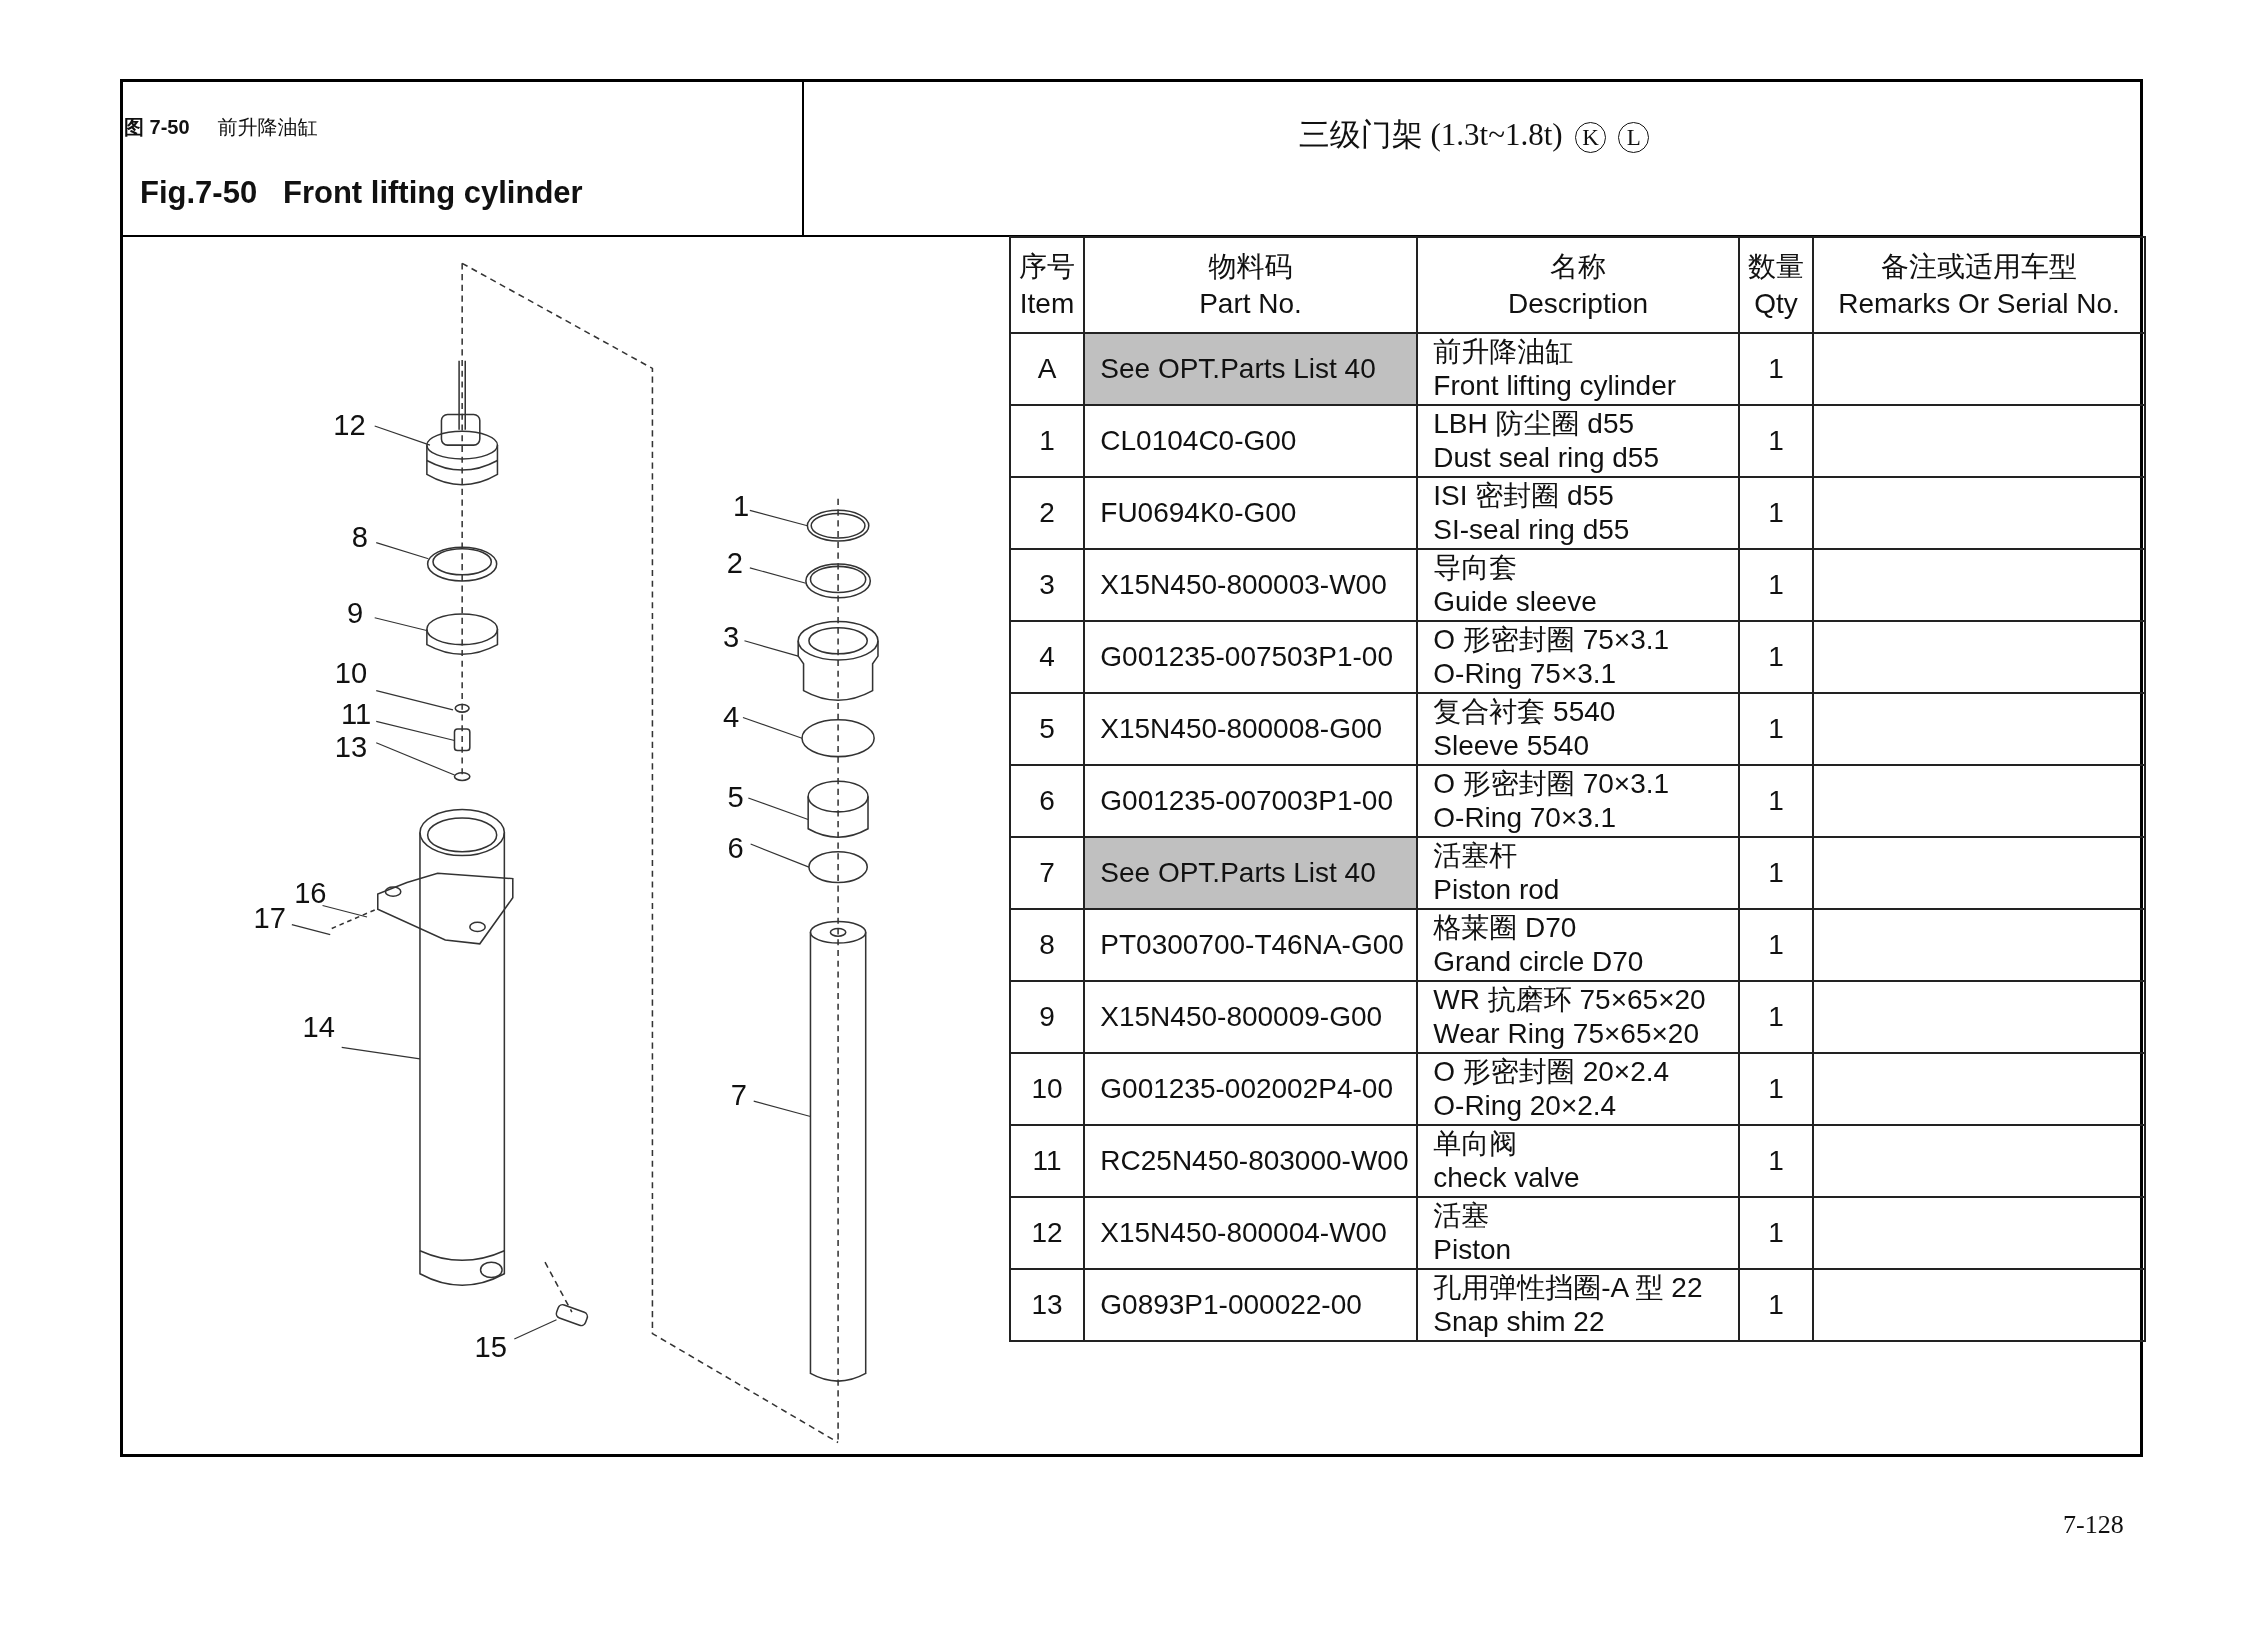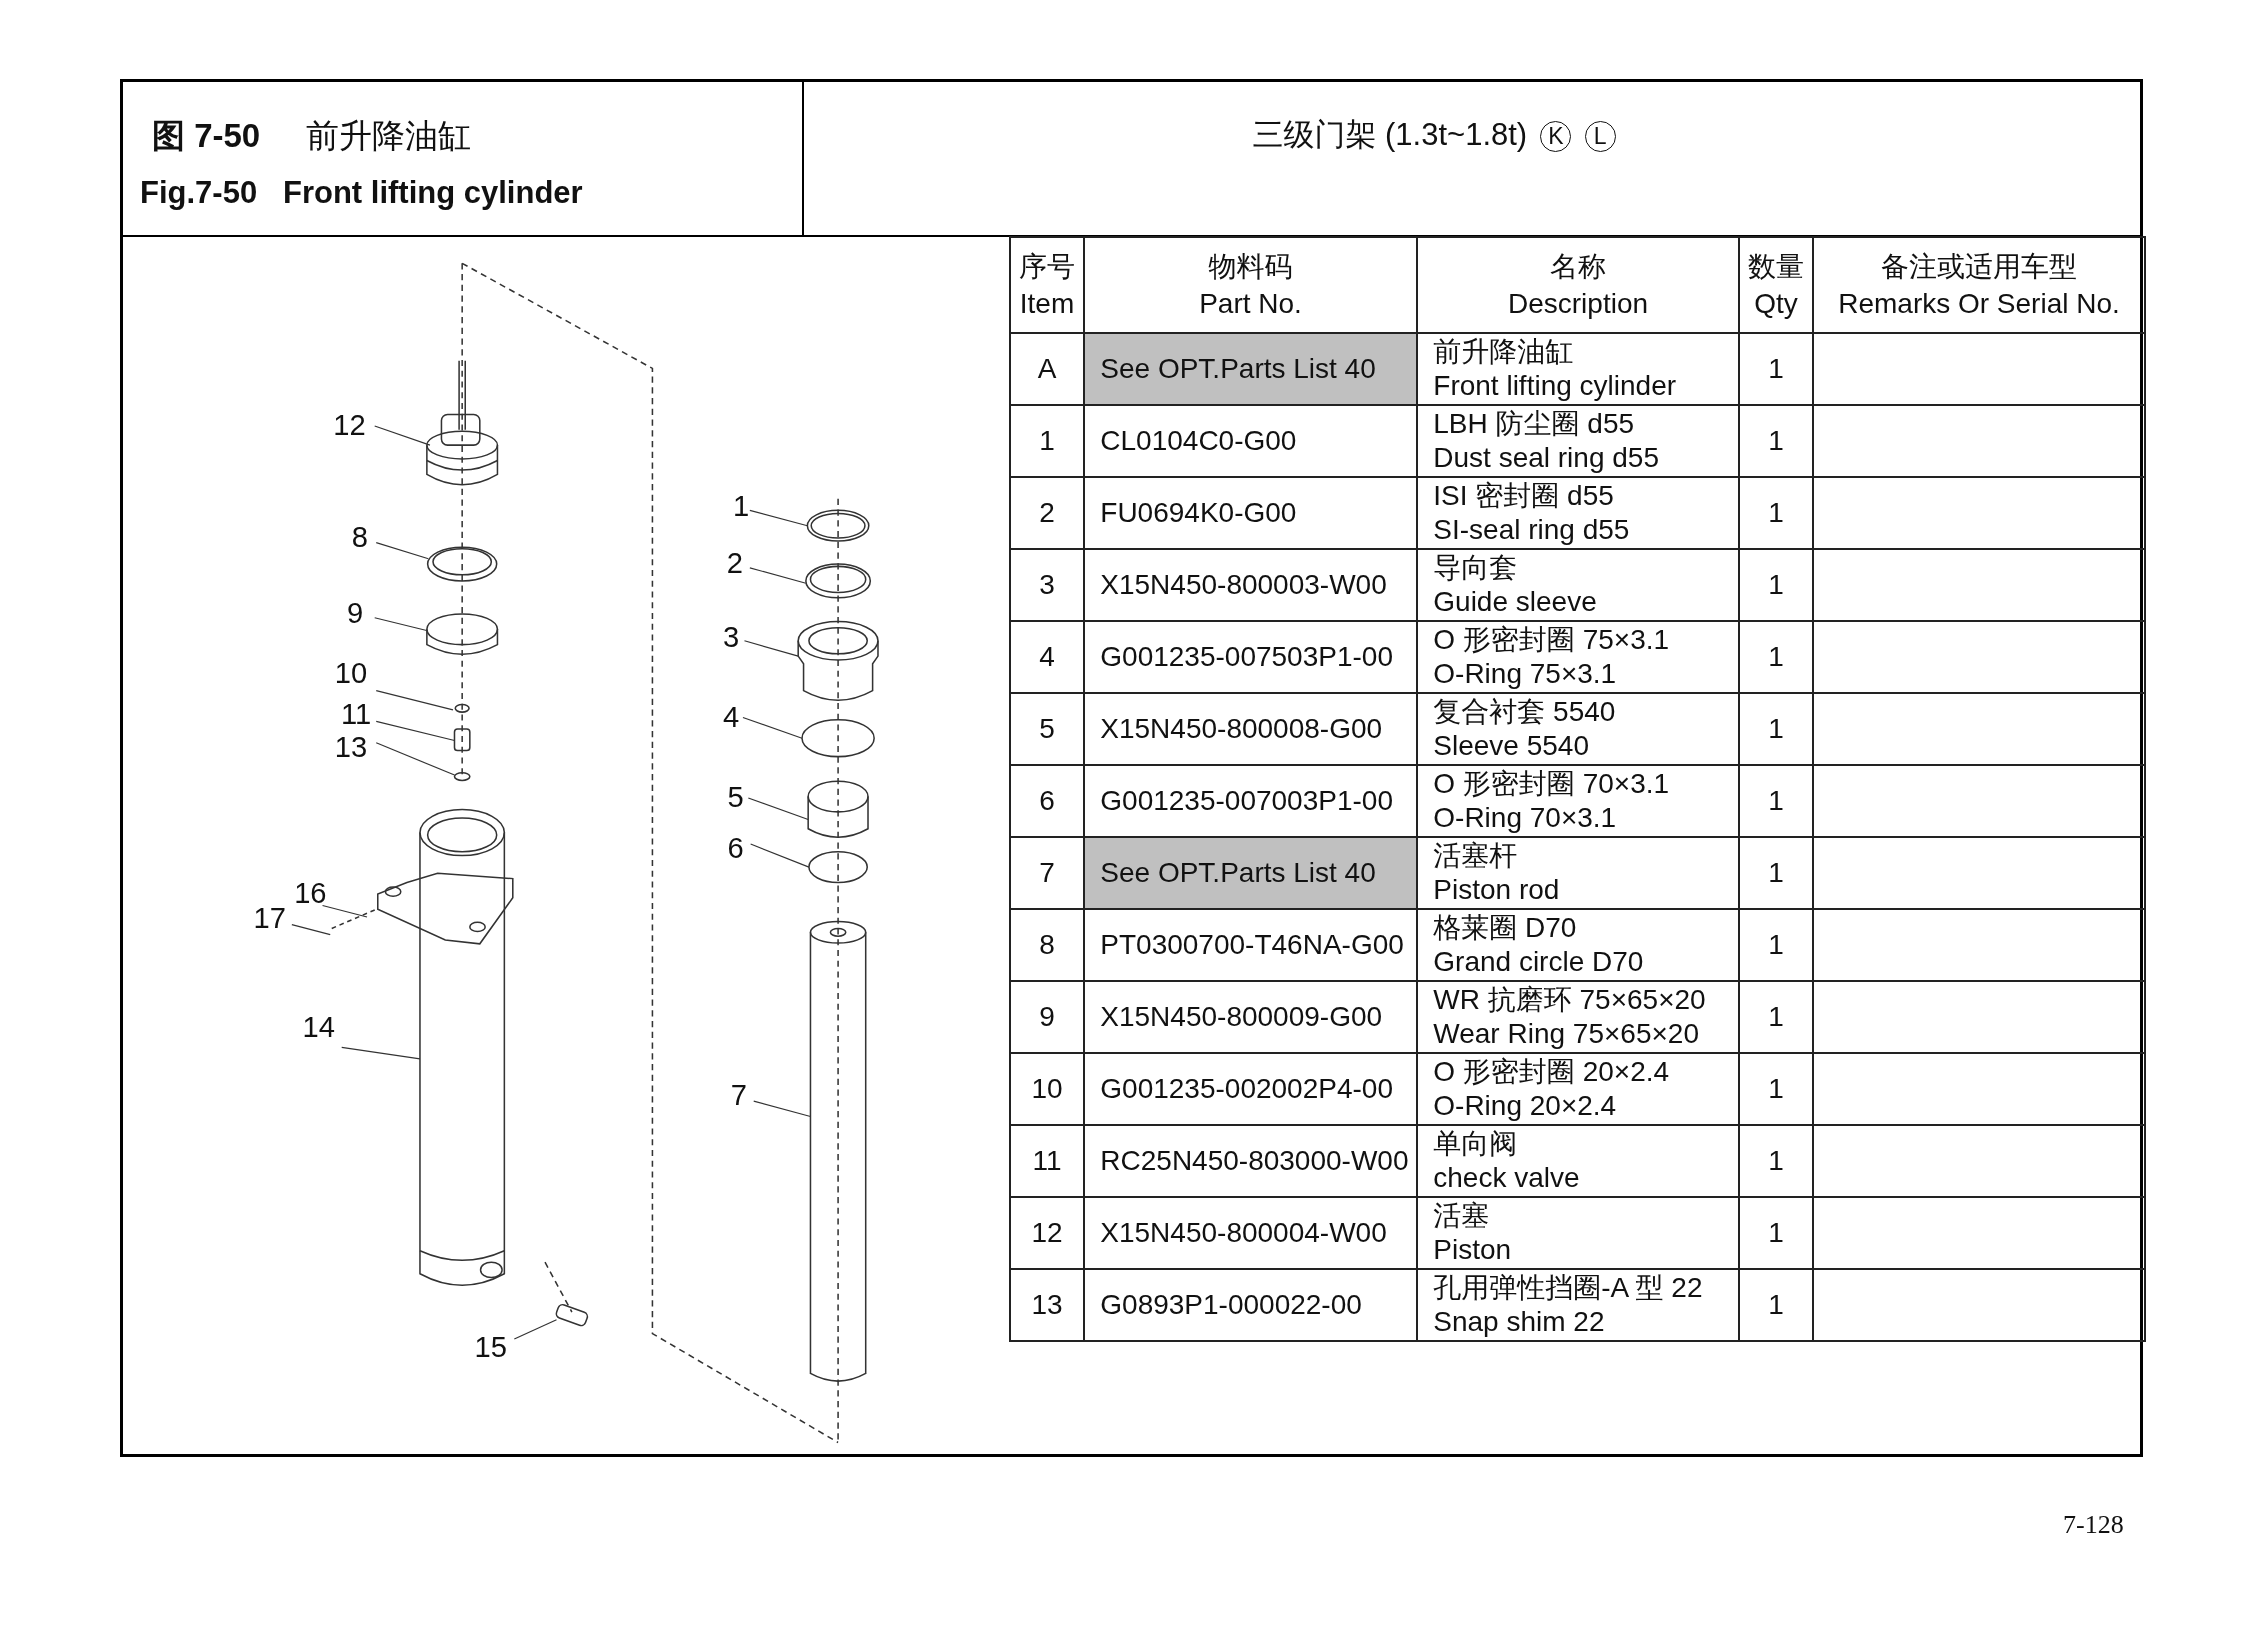--- a/index.html
+++ b/index.html
@@ -1,23 +1,23 @@
 <!DOCTYPE html>
 <html style="font-size:12.3px"><head>
 <meta charset="utf-8">
 <style>
   html,body{margin:0;padding:0;background:#fff;}
   body{width:2261px;height:1635px;position:relative;font-family:"Liberation Sans","DejaVu Sans",sans-serif;color:#111;overflow:hidden;}
   .frame{position:absolute;left:120px;top:79px;width:2023px;height:1378px;border:3.8px solid #000;box-sizing:border-box;}
-  .title-cn{position:absolute;left:152px;top:114px;font-size:33px;font-weight:bold;white-space:pre;}
+  .title-cn{position:absolute;left:124px;top:114px;font-size:20px;font-weight:bold;white-space:pre;}
   .title-cn .cn{font-weight:normal;}
   .title-en{position:absolute;left:140px;top:175px;font-size:31px;font-weight:bold;white-space:pre;}
   .vline-head{position:absolute;left:802px;top:79px;width:2.3px;height:157px;background:#000;}
   .hline-head{position:absolute;left:120px;top:235px;width:2023px;height:2.3px;background:#000;}
-  .mast{position:absolute;left:764px;top:115px;width:1340px;text-align:center;font-size:31px;line-height:40px;}
+  .mast{position:absolute;left:804px;top:115px;width:1340px;text-align:center;font-size:31px;line-height:40px;font-family:Liberation Serif, serif;}
   .circ{display:inline-block;width:29px;height:29px;border:1.9px solid #111;border-radius:50%;font-size:23px;line-height:29px;text-align:center;vertical-align:middle;margin-left:4.6px;}
   table.parts{position:absolute;left:1009px;top:236px;width:1901px;border-collapse:collapse;table-layout:fixed;}
   table.parts{width:1134px;}
   table.parts td, table.parts th{border:2.3px solid #222;font-size:28px;font-weight:normal;padding:0;}
   table.parts th{height:94px;line-height:37px;vertical-align:middle;}
   table.parts td{height:70px;line-height:34px;vertical-align:middle;}
   td.item{text-align:center;}
   td.part{padding-left:15.3px !important;white-space:nowrap;}
   td.part.gray{background:#c0c0c0;}
   td.desc{padding-left:15.3px !important;white-space:nowrap;}

